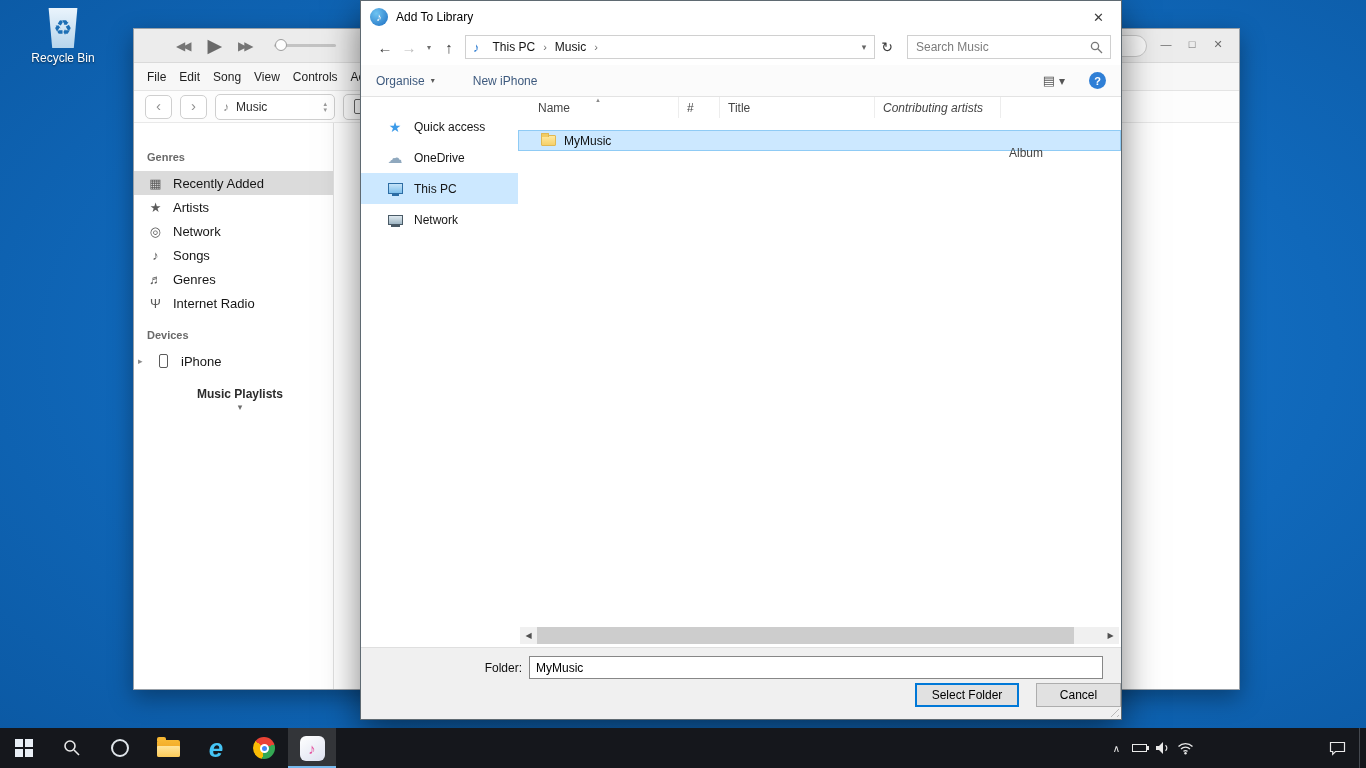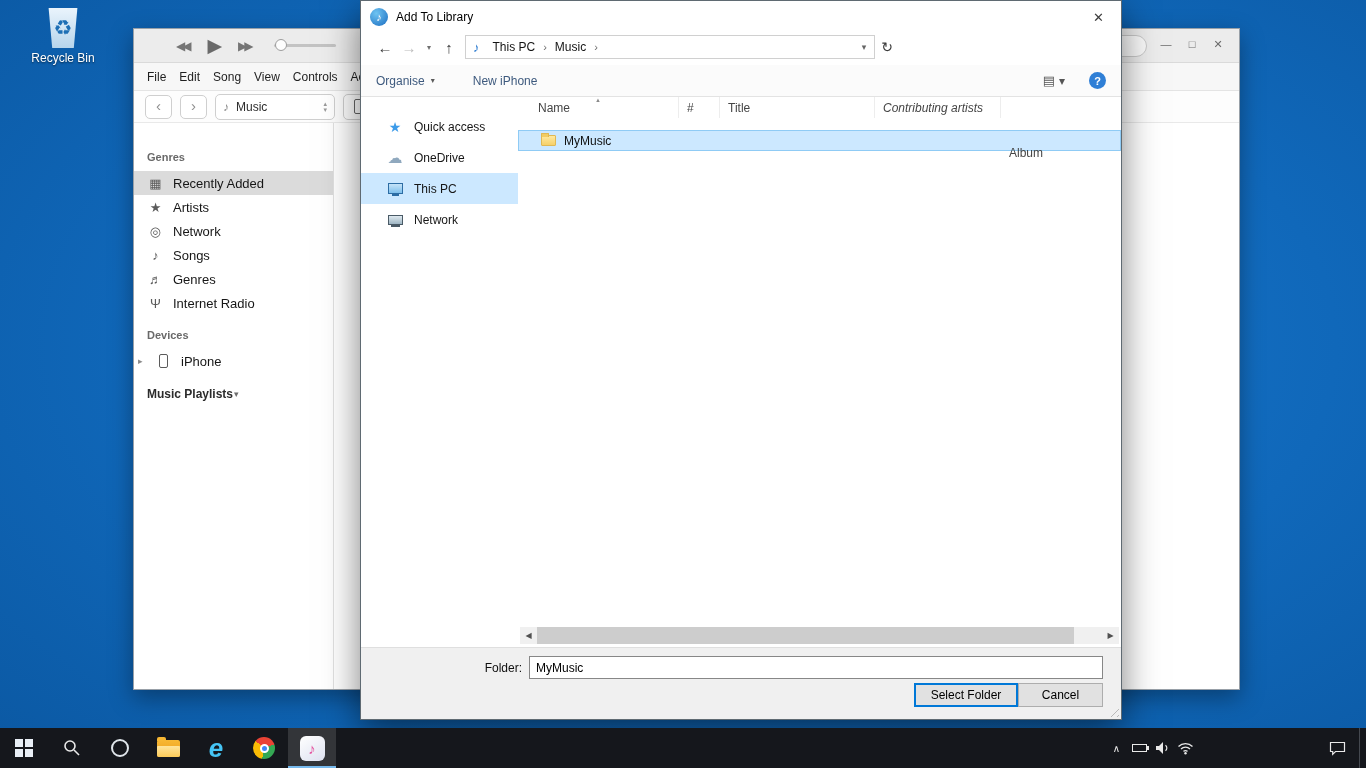--- a/index.html
+++ b/index.html
@@ -47,21 +47,21 @@
   .it-sidebar { width:200px; border-right:1px solid #e1e1e1; padding-top:28px; overflow:hidden; flex:0 0 auto; }
   .sb-header { font-size:11px; font-weight:bold; color:#696969; padding:0 0 8px 13px; }
   .sb-item { display:flex; align-items:center; gap:9px; height:24px; padding-left:13px; font-size:13px; color:#161616; }
   .sb-item.selected { background:#dbdbdb; }
   .sb-icon { width:17px; text-align:center; color:#5b5b5b; font-size:13px; flex:0 0 auto; }
   .sb-gap { height:14px; }
   .iphone-row { padding-left:4px; }
   .expander { color:#8a8a8a; font-size:9px; width:8px; }
   .iphone-glyph { width:9px; height:14px; border:1px solid #5b5b5b; border-radius:2px; margin:0 4px; }
   .sb-subheader { display:flex; align-items:center; gap:1px; font-size:12px; font-weight:bold; color:#2b2b2b;
-    padding:14px 0 0 13px; }
+    padding:14px 0 0 13px;flex-direction:column; }
   .sb-subheader .caret { font-size:9px; color:#6e6e6e; font-weight:normal; }
   .it-main { flex:1; background:#fff; }
 
   
   .dialog { position:absolute; left:360px; top:0; width:762px; height:720px; background:#fff;
     border:1px solid #5f6a72; box-shadow:0 12px 34px rgba(0,0,0,.5); display:flex; flex-direction:column; }
   .dlg-title { height:32px; display:flex; align-items:center; padding-left:9px; gap:8px; font-size:12px;
     color:#000; flex:0 0 auto; }
   .app-icon { width:18px; height:18px; border-radius:50%; background:radial-gradient(circle at 35% 30%,#6fc4f2,#1a6cc0);
     color:#fff; font-size:11px; display:flex; align-items:center; justify-content:center; flex:0 0 auto; }
@@ -128,21 +128,21 @@
   .hs-btn { width:17px; height:17px; display:flex; align-items:center; justify-content:center;
     color:#505050; font-size:8px; flex:0 0 auto; }
   .hs-track { flex:1; height:17px; position:relative; }
   .hs-thumb { position:absolute; left:0; top:0; height:17px; width:95%; background:#cdcdcd; }
   .dlg-footer { height:72px; background:#f0f0f0; border-top:1px solid #dfdfdf; position:relative;
     font-size:12px; flex:0 0 auto; }
   .folder-row { position:absolute; top:8px; left:0; right:18px; display:flex; align-items:center; }
   .folder-label { width:168px; text-align:right; padding-right:7px; color:#0f0f0f; }
   .folder-input { flex:1; height:23px; border:1px solid #878787; background:#fff; font-size:12px;
     padding-left:6px; color:#000; outline:none; }
-  .btn-row { position:absolute; right:18px; bottom:12px; display:flex; }
+  .btn-row { position:absolute; right:0; bottom:12px; display:flex; gap:17px; }
   .btn { min-width:85px; height:24px; padding:0 10px; display:flex; align-items:center; justify-content:center;
     background:#e1e1e1; border:1px solid #adadad; font-size:12px; color:#000; }
   .btn.primary { border:2px solid #0078d7; min-width:104px; }
   .resize-grip { position:absolute; right:2px; bottom:2px; width:12px; height:12px;
     background:repeating-linear-gradient(135deg, transparent 0 3px, #b9b9b9 3px 4px);
     clip-path:polygon(100% 0, 100% 100%, 0 100%); }
 
   
   .taskbar { position:absolute; left:0; bottom:0; width:1366px; height:40px; background:#15171c;
     display:flex; align-items:stretch; z-index:20; }
@@ -289,20 +289,29 @@
       <span class="nav-ico">↑</span>
       <div class="addressbar">
         <span class="crumb-icon">♪</span>
         <span class="crumb">This PC</span>
         <span class="crumb-sep">›</span>
         <span class="crumb">Music</span>
         <span class="crumb-sep">›</span>
         <span class="addr-caret">▾</span>
       </div>
       <span class="refresh-btn">↻</span>
+      <div class="searchbox">
+        <input placeholder="Search Music" style="">
+        <span class="search-glyph">
+          <svg width="13" height="13" viewBox="0 0 13 13">
+              <circle cx="5" cy="5" r="3.6" fill="none" stroke="#777" stroke-width="1.3"></circle>
+              <line x1="7.8" y1="7.8" x2="12" y2="12" stroke="#777" stroke-width="1.3"></line>
+            </svg>
+        </span>
+      </div>
     </div>
 
     <div class="dlg-toolbar">
       <div class="tbtn">
         <span>Organise</span>
         <span class="caret">▾</span>
       </div>
       <div class="tbtn newfolder">
         <span>New iPhone</span>
       </div>

